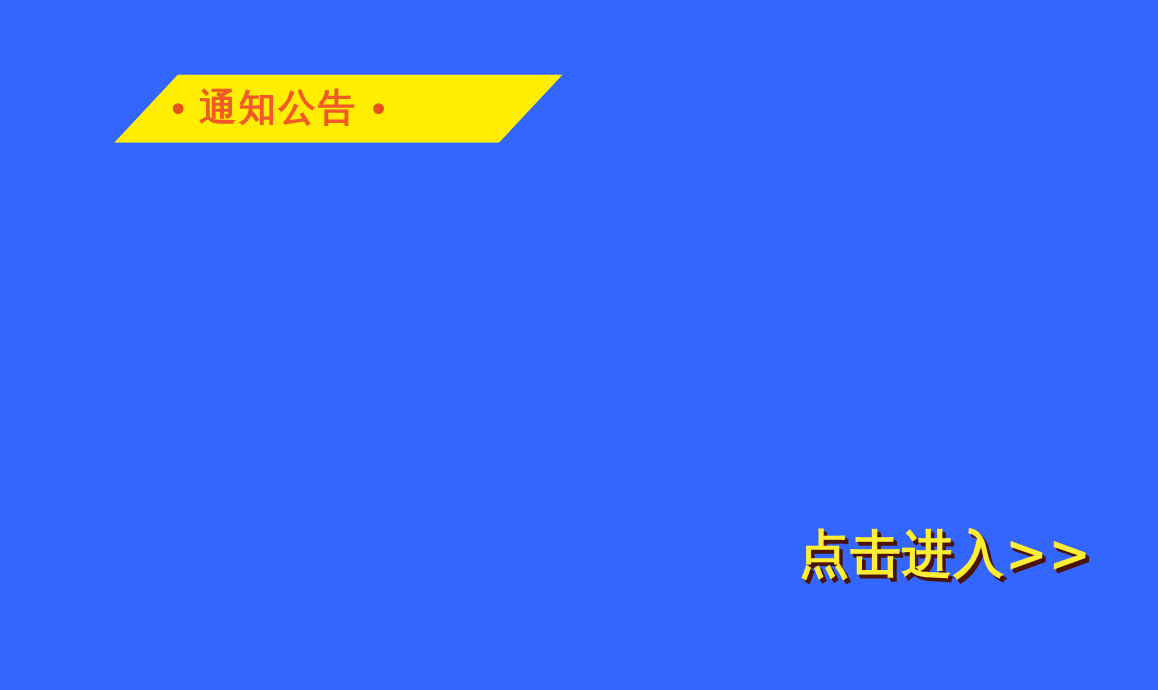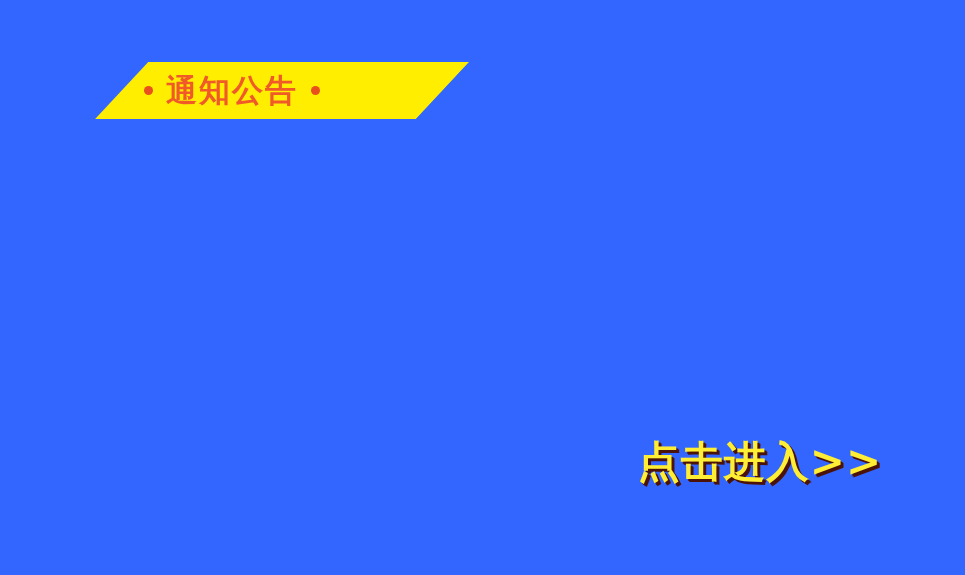--- a/index.html
+++ b/index.html
@@ -87,21 +87,21 @@
        3px  3px 0 #1c2a6b,
        2px  2px 0 #22306f;
   }
 
   
   .enter-link {
     position: absolute;
     left: 610px;
     top: 437px;
     width: 300px;
-    text-align: center;
+    text-align: right;
     cursor: pointer;
     user-select: none;
   }
   .enter-link-text {
     font-family: "DejaVu Serif", "Liberation Serif", serif;
     font-size: 42px;
     font-weight: bold;
     color: #ffee33;
     line-height: 50px;
     letter-spacing: 1px;

